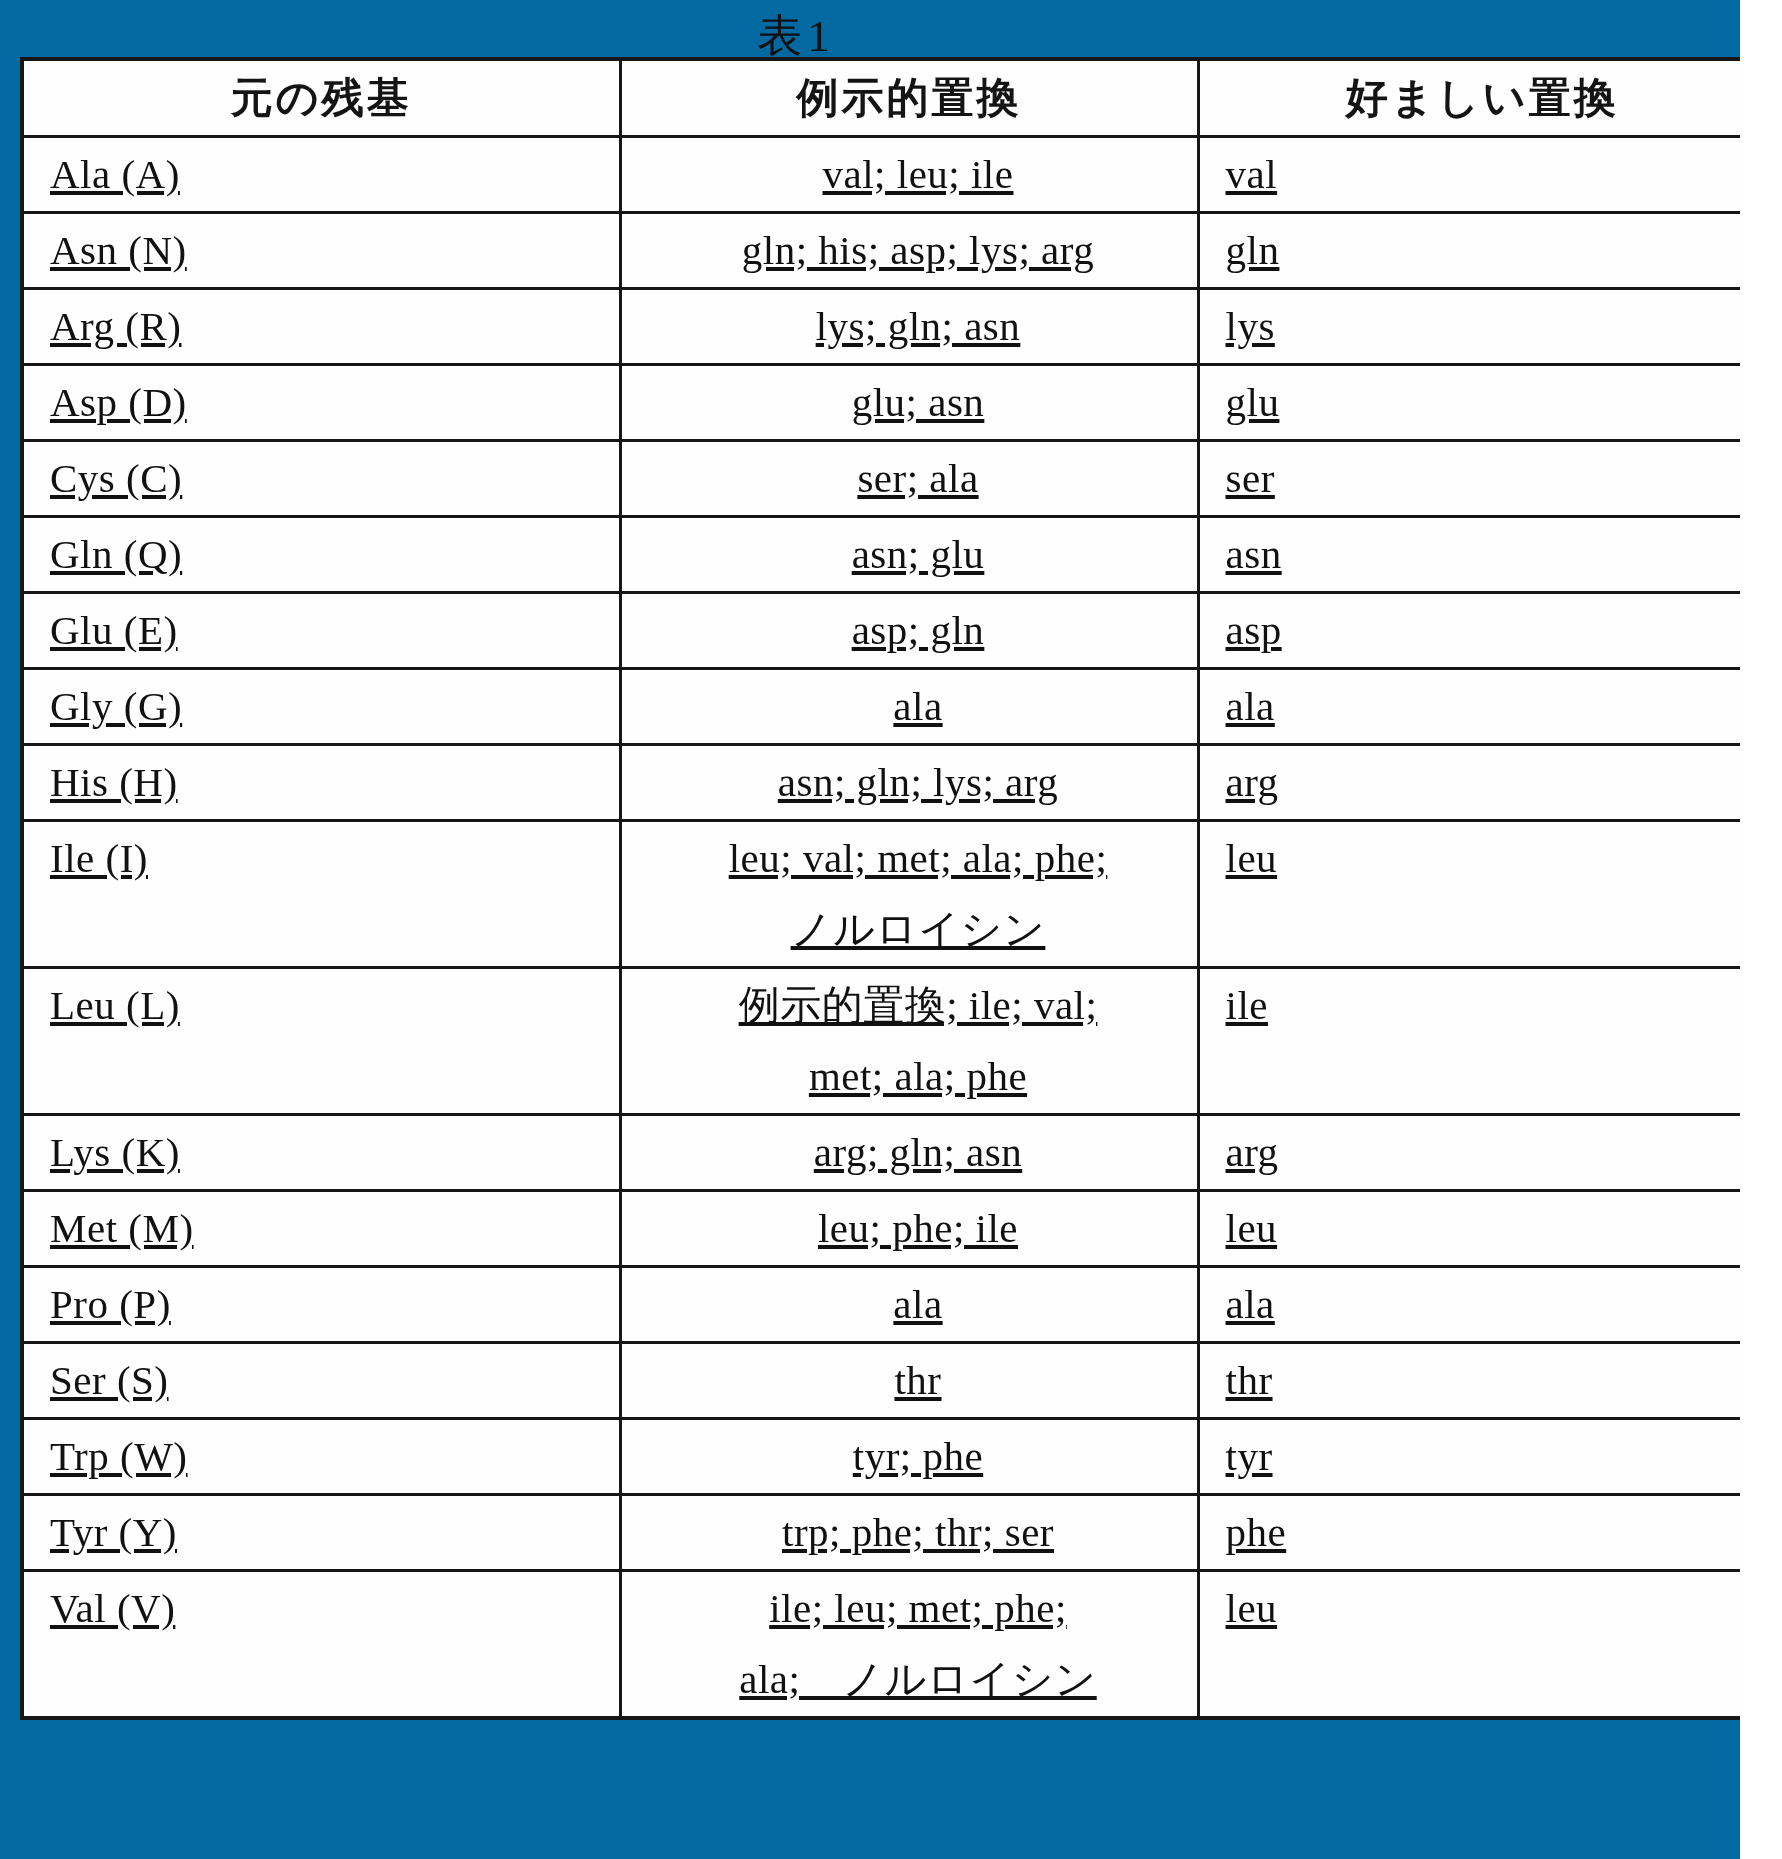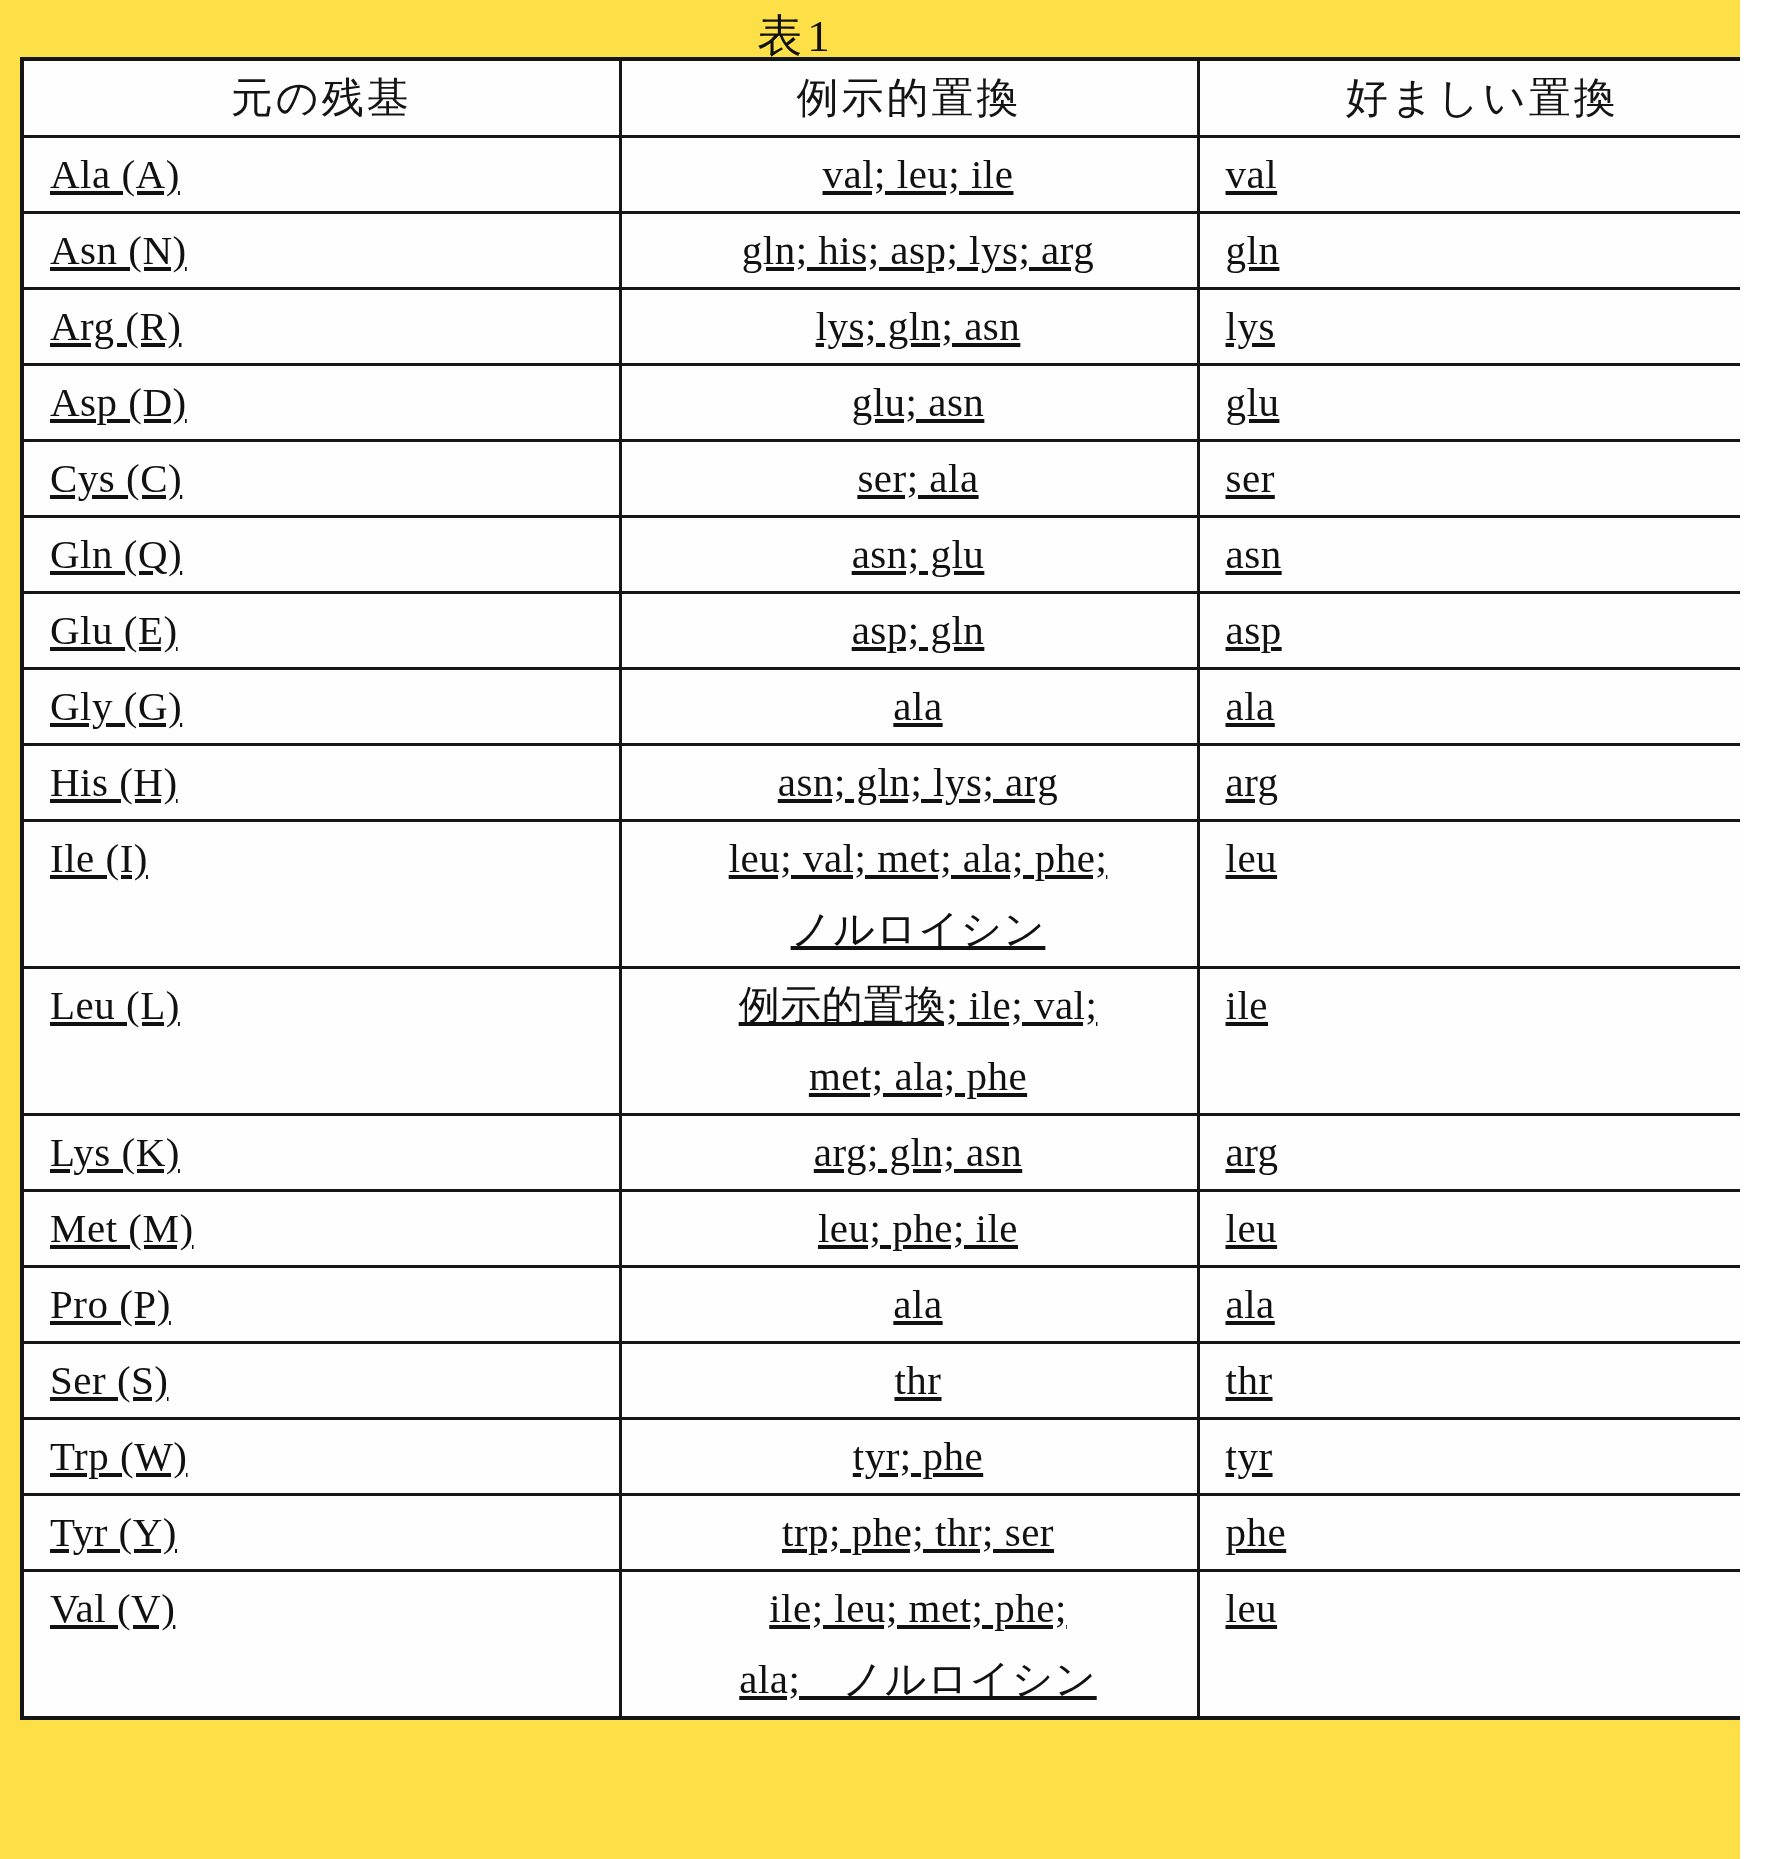--- a/index.html
+++ b/index.html
@@ -11,21 +11,21 @@
     width: 1782px;
     height: 1859px;
     font-family: "Liberation Serif", "DejaVu Serif", serif;
     color: #131313;
     -webkit-font-smoothing: antialiased;
   }
   .page {
     position: relative;
     width: 1740px;
     height: 1859px;
-    background: #fde047;
+    background: #0369a1;
     overflow: hidden;
   }
   .doc-title {
     position: absolute;
     top: 6px;
     left: 0;
     width: 1782px;
     text-align: center;
     transform: translateX(-95px);
     font-size: 45px;
@@ -43,21 +43,21 @@
   }
   table.subst-table, th, td {
     border: 3px solid #161616;
   }
   table.subst-table {
     border-width: 4px;
   }
   th {
     height: 74px;
     font-size: 42px;
-    font-weight: normal;
+    font-weight: bold;
     text-align: center;
     vertical-align: middle;
     letter-spacing: 3px;
     padding: 0;
     color: #141414;
   }
   td {
     font-size: 41px;
     vertical-align: top;
     text-align: left;

